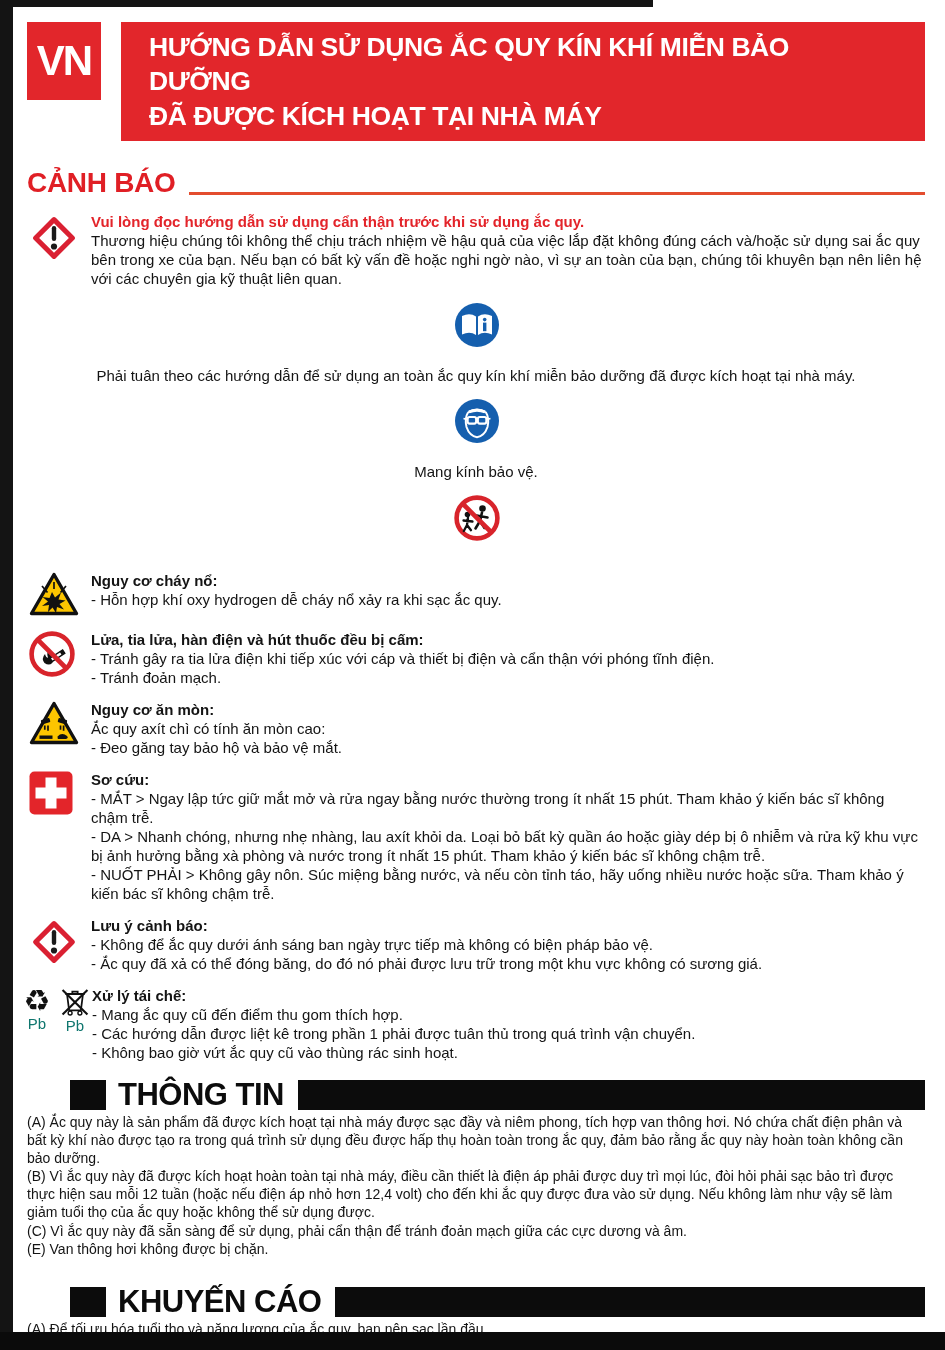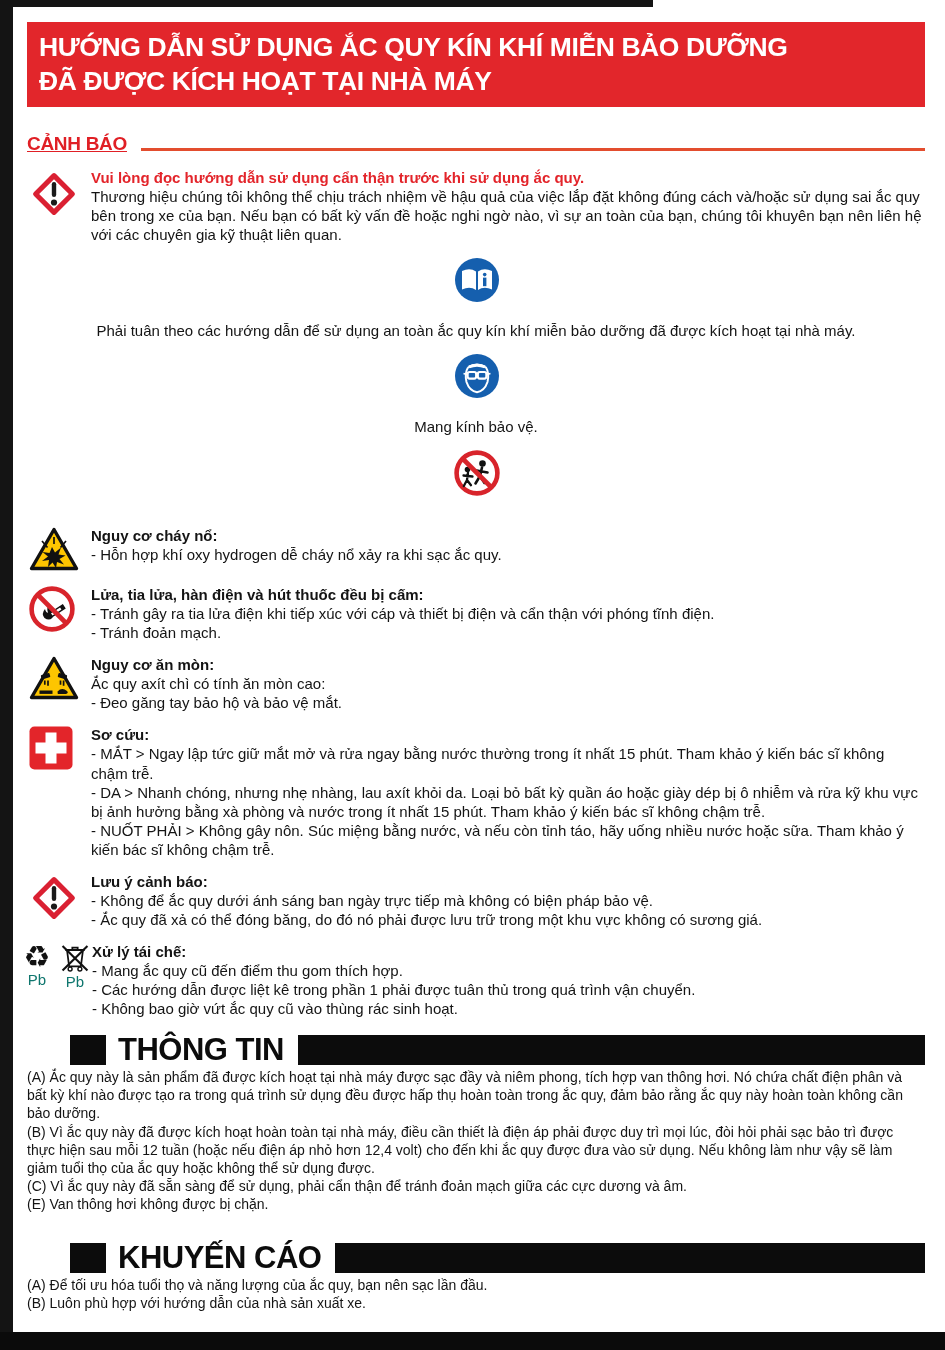--- a/index.html
+++ b/index.html
@@ -13,26 +13,26 @@
   .edge-left{position:absolute; left:0; top:0; width:13px; height:100%; background:#141414;}
   .edge-bottom{position:absolute; left:0; bottom:0; width:100%; height:18px; background:#0b0b0b;}
   .edge-top{position:absolute; left:13px; top:0; width:640px; height:7px; background:#141414;}
   .content{position:absolute; left:13px; top:0; right:0; bottom:18px; padding:22px 20px 0 14px; overflow:hidden;}
 
   
   .header{display:flex; gap:20px; align-items:stretch;}
   .vn-badge{width:74px; height:78px; background:var(--red); color:#fff; font-weight:bold;
             font-size:42px; display:flex; align-items:center; justify-content:center; letter-spacing:-2px;}
   .banner{flex:1; background:var(--red); color:#fff; font-weight:bold; font-size:26.5px;
-          line-height:1.3; padding:8px 12px; display:flex; flex-direction:column;
+          line-height:1.3; padding:8px 28px; display:flex; flex-direction:column;
           justify-content:center; letter-spacing:-0.4px;}
 
   
   .warn-head{display:flex; margin-top:26px;}
-  .warn-head-title{color:var(--heading-red); font-size:19px; font-weight:bold; letter-spacing:-0.3px;text-decoration:underline;}
+  .warn-head-title{color:var(--heading-red); font-size:28px; font-weight:bold; letter-spacing:-0.3px;}
   .warn-rule{flex:1; height:3px; background:var(--rule); margin-left:14px; align-self:flex-end; margin-bottom:4px;}
 
   
   .warn-item{display:flex; margin-top:13px;}
   .warn-item.vcenter{align-items:center;flex-direction:column;}
   .warn-icon{flex:0 0 64px; padding-left:1px; display:flex; gap:4px; align-items:flex-start;}
   .warn-text{flex:1; font-size:15px; line-height:1.27;}
   .w-title{font-weight:bold;}
   .w-title.red{color:#e3242a;}
   .recycle-cluster{flex-direction:row; margin-left:-8px; flex:0 0 72px;}
@@ -54,20 +54,21 @@
 </head>
 <body>
 
 <div class="page">
   <div class="edge-left"></div>
   <div class="edge-top"></div>
 
   <div class="content">
 
     <div class="header">
+      <div class="vn-badge">VN</div>
       <div class="banner">
         <div>HƯỚNG DẪN SỬ DỤNG ẮC QUY KÍN KHÍ MIỄN BẢO DƯỠNG</div>
         <div>ĐÃ ĐƯỢC KÍCH HOẠT TẠI NHÀ MÁY</div>
       </div>
     </div>
 
     <div class="warn-head">
       <span class="warn-head-title">CẢNH BÁO</span>
       <span class="warn-rule"></span>
     </div>

